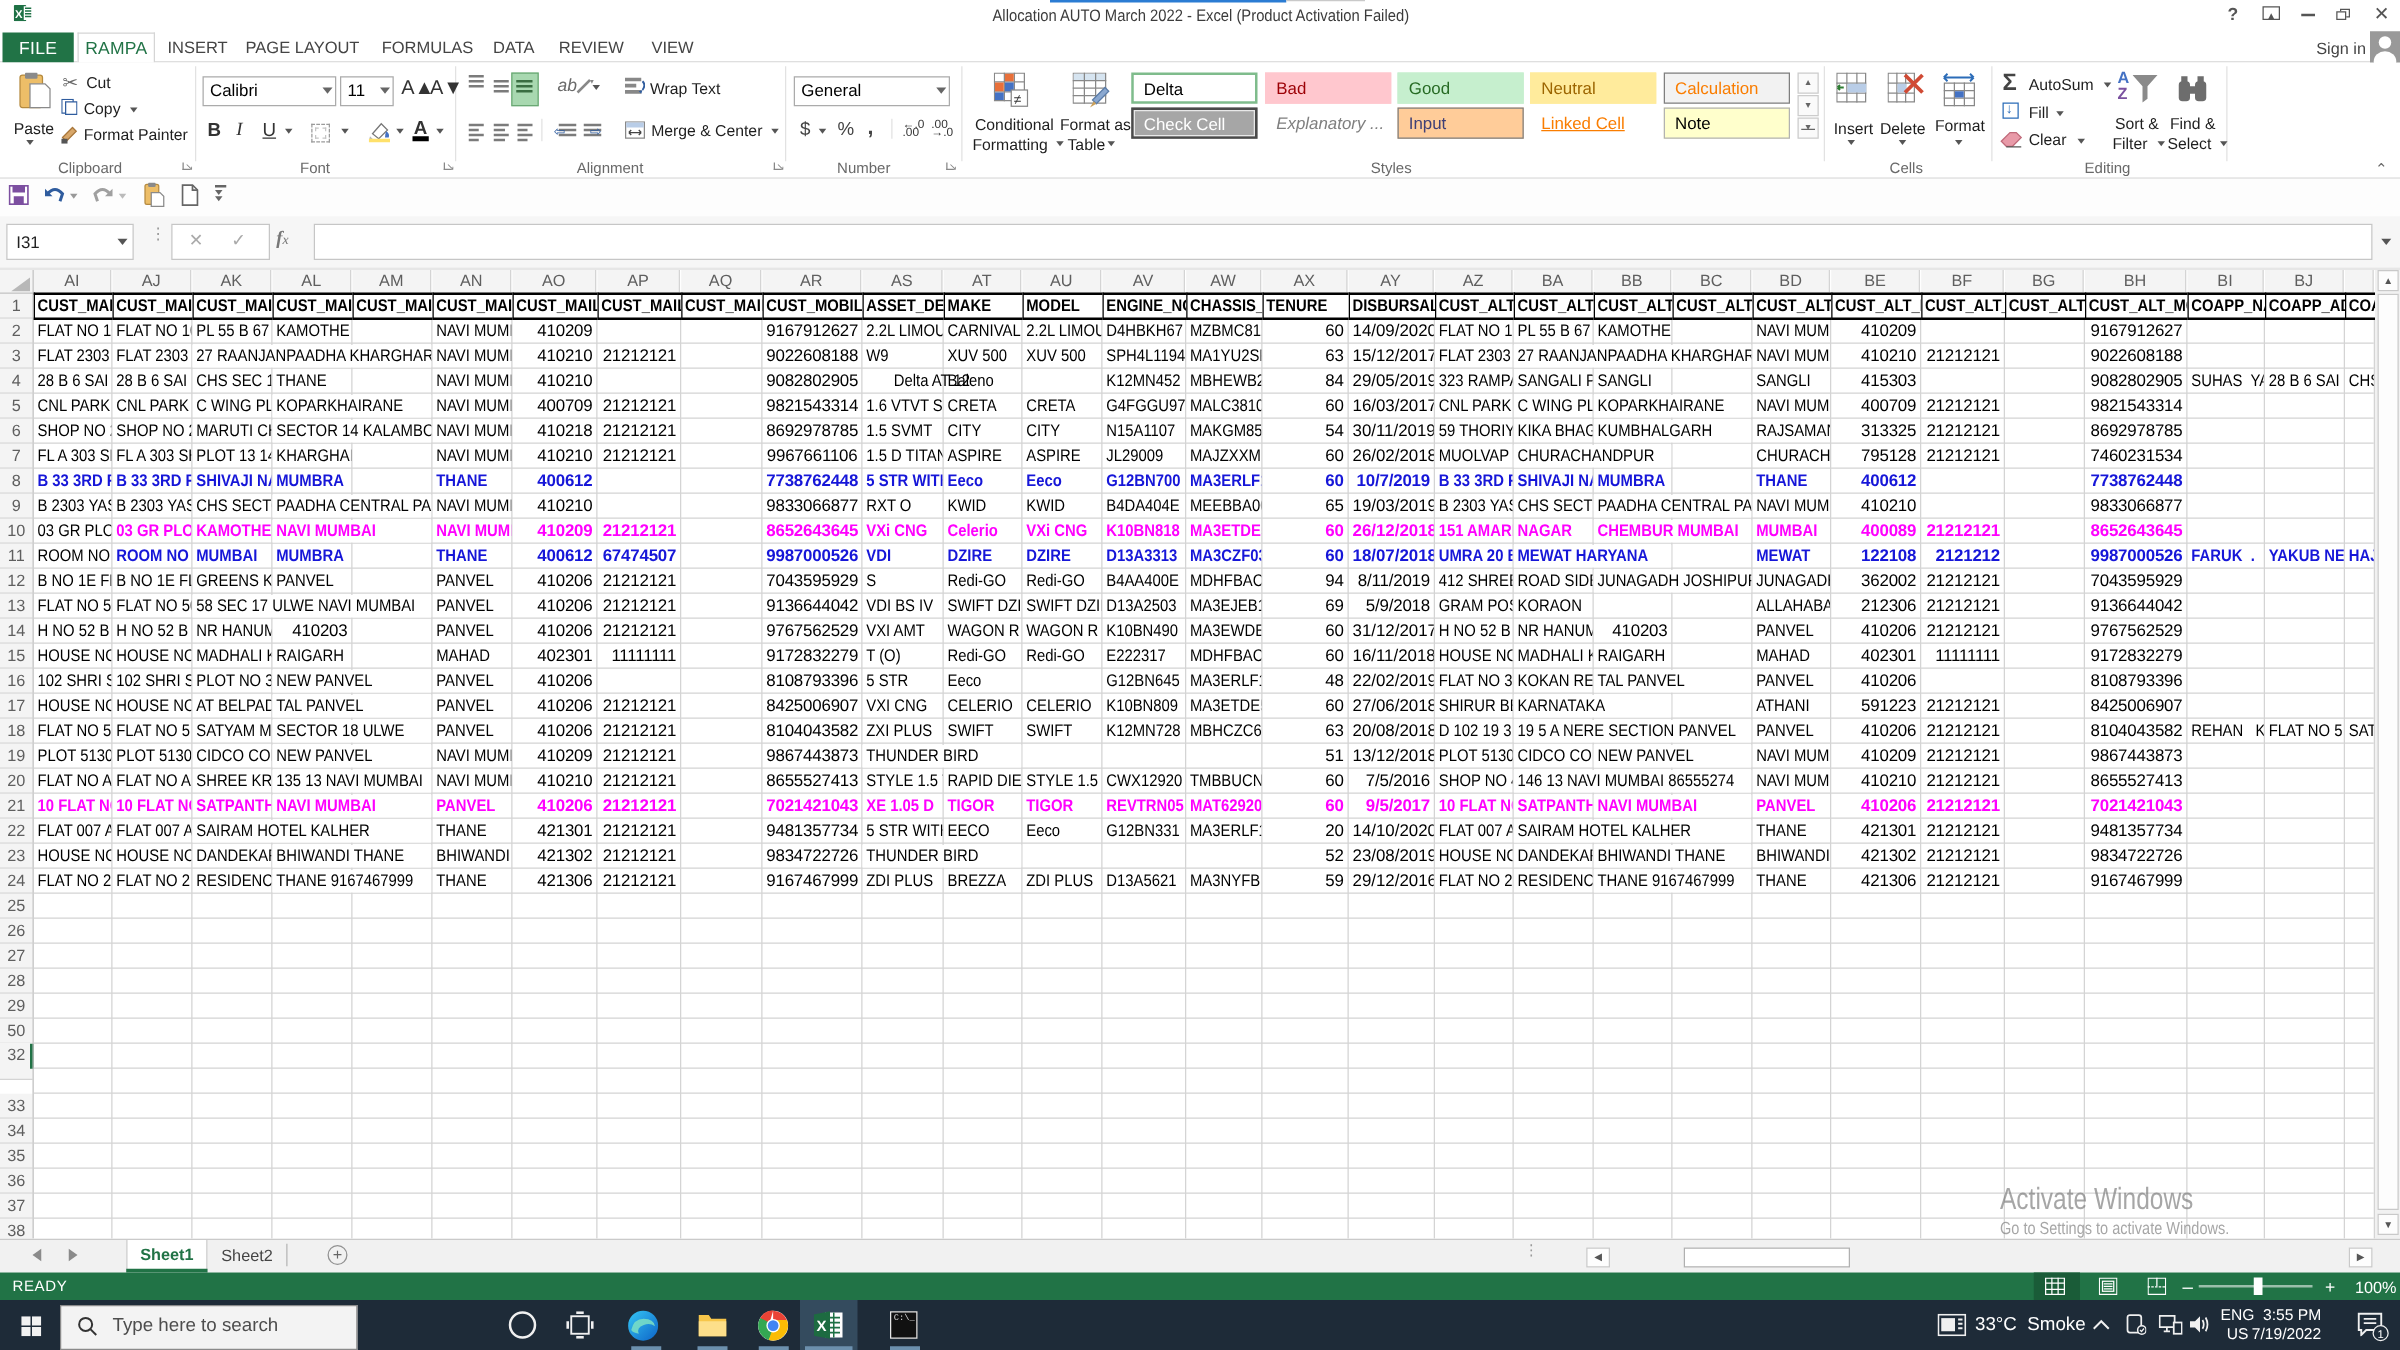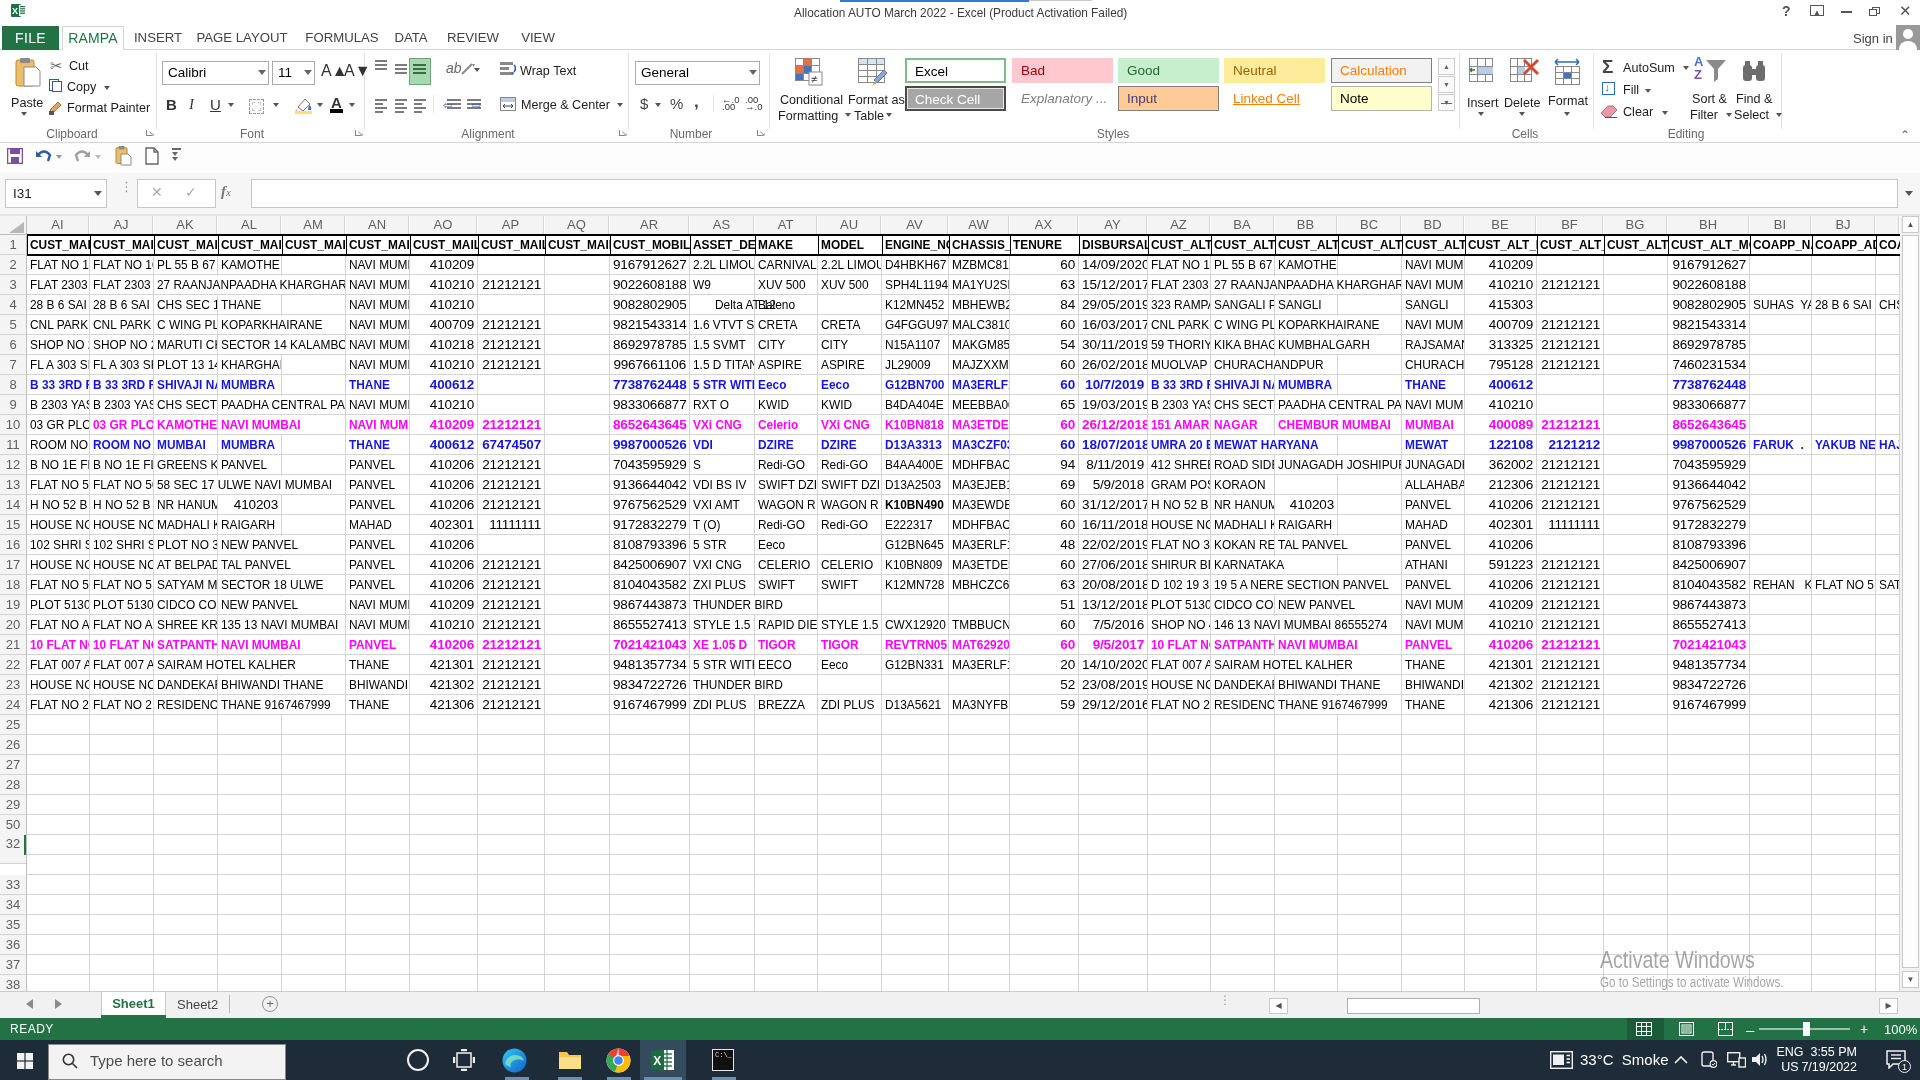--- a/index.html
+++ b/index.html
@@ -213,21 +213,21 @@
     <line x1="18.5" y1="0" x2="18.5" y2="25" stroke="#888"></line>
     <line x1="0" y1="6.5" x2="27" y2="6.5" stroke="#888"></line>
     <line x1="0" y1="12.5" x2="27" y2="12.5" stroke="#888"></line>
     <line x1="0" y1="18.5" x2="27" y2="18.5" stroke="#888"></line>
     <path d="M16 22 L26 12 l3 3 -10 10 z" fill="#8aa8d0" stroke="#5a7ca8"></path>
     <path d="M14 28 l3-5 2 2z" fill="#caa05a"></path>
   </svg>
 <div class="stxt" style="left:848px;top:93px">Format as</div>
 <div class="stxt" style="left:854px;top:109px">Table</div>
 <div class="dar" style="left:886px;top:113px"></div>
-<div class="sg" style="left:905px;top:58px;background:#fff;color:#000;border:2px solid #7fbc8c;font-style:normal;">Excel</div>
+<div class="sg" style="left:905px;top:58px;background:#fff;color:#000;border:2px solid #7fbc8c;font-style:normal;">Delta</div>
 <div class="sg" style="left:1012px;top:58px;background:#ffc7ce;color:#9c0006;border:1px solid #ffc7ce;font-style:normal;">Bad</div>
 <div class="sg" style="left:1118px;top:58px;background:#c6efce;color:#276b24;border:1px solid #c6efce;font-style:normal;">Good</div>
 <div class="sg" style="left:1224px;top:58px;background:#ffeb9c;color:#9c6500;border:1px solid #ffeb9c;font-style:normal;">Neutral</div>
 <div class="sg" style="left:1331px;top:58px;background:#f2f2f2;color:#fa7d00;border:1px solid #7f7f7f;font-style:normal;">Calculation</div>
 <div class="sg" style="left:905px;top:86px;background:#a6a6a6;color:#fff;border:2px solid #4a4a4a;font-style:normal;outline:1px solid #e8e8e8;outline-offset:-3px;">Check Cell</div>
 <div class="sg" style="left:1012px;top:86px;background:#fff;color:#7f7f7f;border:1px solid #fff;font-style:italic;">Explanatory ...</div>
 <div class="sg" style="left:1118px;top:86px;background:#ffcc99;color:#3f3f76;border:1px solid #7f7f7f;font-style:normal;">Input</div>
 <div class="sg" style="left:1224px;top:86px;background:#fff;color:#fa7d00;border:1px solid #fff;font-style:normal;text-decoration:underline;text-decoration-color:#fa7d00;">Linked Cell</div>
 <div class="sg" style="left:1331px;top:86px;background:#ffffcc;color:#000;border:1px solid #b2b2b2;font-style:normal;">Note</div>
 <div class="abs" style="left:1438px;top:58px;width:17px;height:17px;border:1px solid #ccc;background:#fafafa;font-size:7px;color:#666;text-align:center;line-height:16px">▲</div>
@@ -764,21 +764,21 @@
 <div class="c" style="left:90px;top:280px;width:63px;"><span class="t">H NO 52 B</span></div>
 <div class="c" style="left:154px;top:280px;width:63px;"><span class="t">NR HANUM</span></div>
 <div class="c r" style="left:218px;top:280px;width:63px;">410203</div>
 <div class="c" style="left:346px;top:280px;width:63px;"><span class="t">PANVEL</span></div>
 <div class="c r" style="left:410px;top:280px;width:67px;">410206</div>
 <div class="c r" style="left:478px;top:280px;width:66px;">21212121</div>
 <div class="c r" style="left:610px;top:280px;width:79px;">9767562529</div>
 <div class="c" style="left:690px;top:280px;width:64px;"><span class="t">VXI AMT</span></div>
 <div class="c" style="left:755px;top:280px;width:62px;"><span class="t">WAGON R 1</span></div>
 <div class="c" style="left:818px;top:280px;width:63px;"><span class="t">WAGON R 1</span></div>
-<div class="c" style="left:882px;top:280px;width:66px;font-weight:bold;"><span class="t">K10BN490</span></div>
+<div class="c" style="left:882px;top:280px;width:66px;"><span class="t">K10BN490</span></div>
 <div class="c" style="left:949px;top:280px;width:60px;"><span class="t">MA3EWDE</span></div>
 <div class="c r" style="left:1010px;top:280px;width:68px;">60</div>
 <div class="c" style="left:1079px;top:280px;width:68px;">31/12/2017</div>
 <div class="c" style="left:1148px;top:280px;width:62px;"><span class="t">H NO 52 B</span></div>
 <div class="c" style="left:1211px;top:280px;width:63px;"><span class="t">NR HANUM</span></div>
 <div class="c r" style="left:1275px;top:280px;width:62px;">410203</div>
 <div class="c" style="left:1402px;top:280px;width:62px;"><span class="t">PANVEL</span></div>
 <div class="c r" style="left:1465px;top:280px;width:71px;">410206</div>
 <div class="c r" style="left:1537px;top:280px;width:66px;">21212121</div>
 <div class="c r" style="left:1668px;top:280px;width:81px;">9767562529</div>

